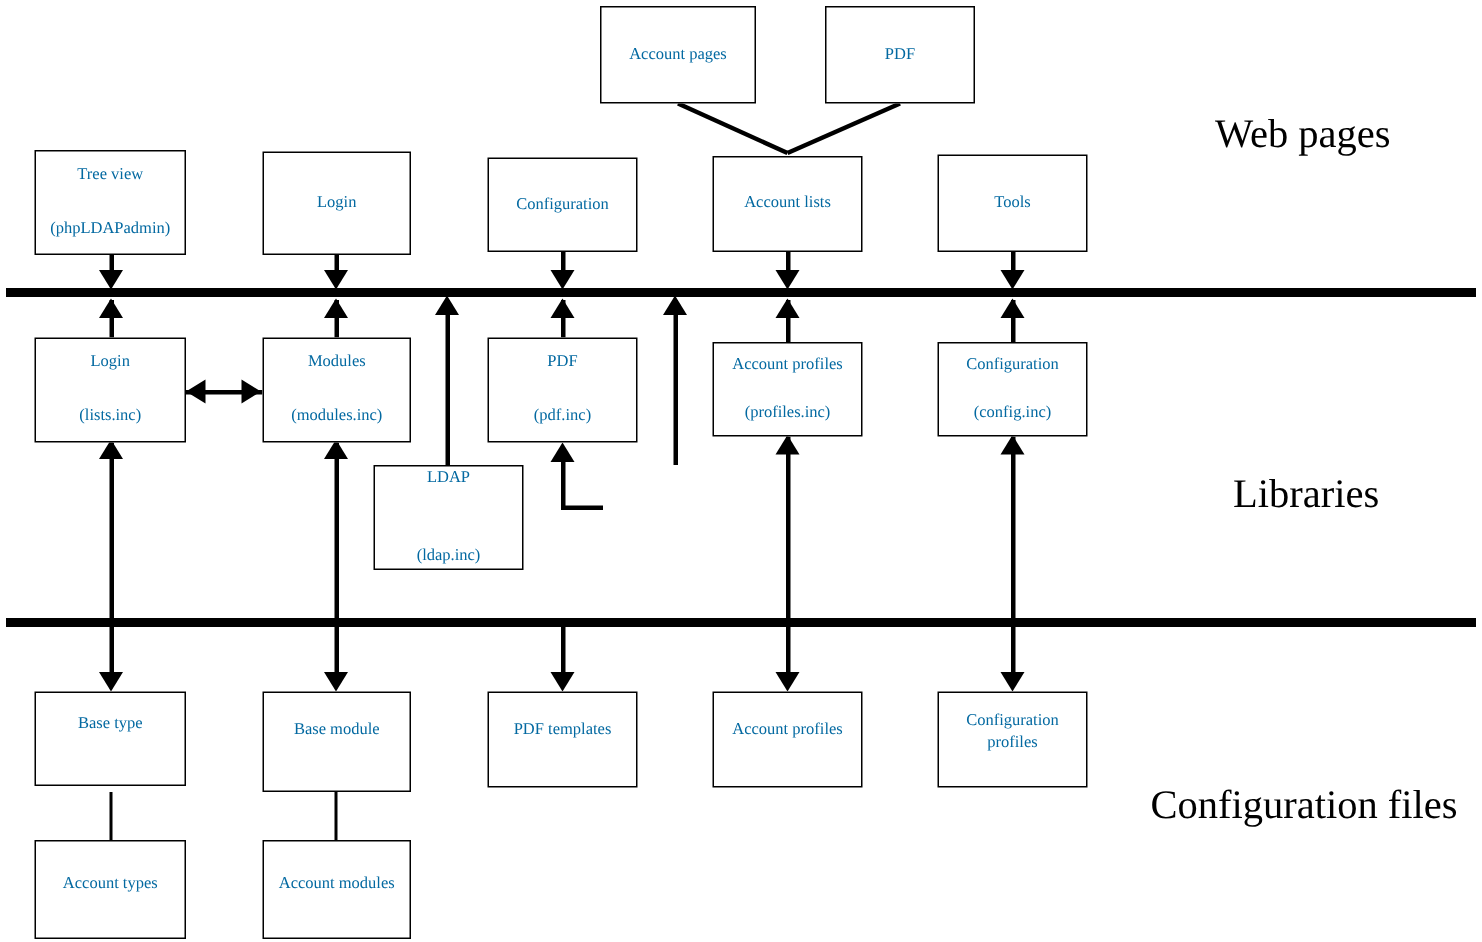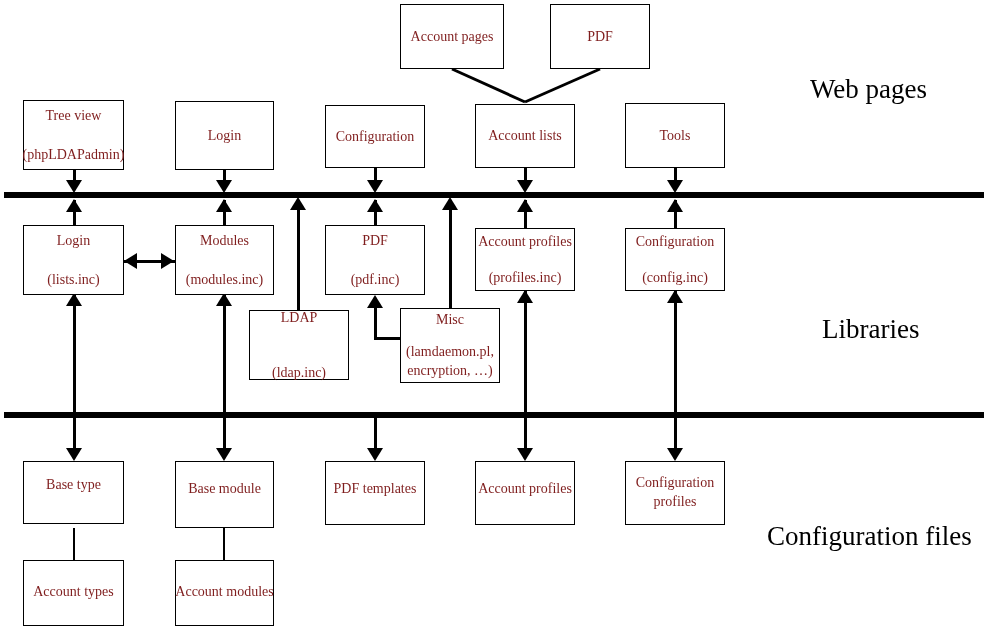--- a/index.html
+++ b/index.html
@@ -20,22 +20,22 @@
     box-sizing: border-box;
     border: 1px solid #000000;
     background: #ffffff;
     display: flex;
     flex-direction: column;
     align-items: center;
     z-index: 5;
   }
   .box .line {
     white-space: nowrap;
-    color: #7f1d1d;
-    font-size: 14px;
+    color: #0369a1;
+    font-size: 11px;
     line-height: 1.25;
     text-align: center;
   }
   .band-label {
     position: absolute;
     color: #000000;
     font-size: 27px;
     white-space: nowrap;
     z-index: 6;
   }
@@ -156,25 +156,20 @@
   <div class="box" style="left:625px; top:228px; width:100px; height:63px; justify-content:center; gap:18px;">
     <div class="line">Configuration</div>
     <div class="line">(config.inc)</div>
   </div>
 
   <div class="box" style="left:249px; top:310px; width:100px; height:70px; justify-content:center; gap:38px;">
     <div class="line">LDAP</div>
     <div class="line">(ldap.inc)</div>
   </div>
 
-  <div class="box" style="left:400px; top:308px; width:100px; height:75px; justify-content:flex-start; padding-top:2px; gap:14px;">
-    <div class="line">Misc</div>
-    <div class="line" style="margin-left:-4px; margin-right:-4px;">(lamdaemon.pl,</div>
-    <div class="line" style="margin-top:-12px;">encryption, …)</div>
-  </div>
 
   <div class="box" style="left:23px; top:461px; width:101px; height:63px; justify-content:flex-start; padding-top:14px;">
     <div class="line">Base type</div>
   </div>
 
   <div class="box" style="left:175px; top:461px; width:99px; height:67px; justify-content:flex-start; padding-top:18px;">
     <div class="line">Base module</div>
   </div>
 
   <div class="box" style="left:325px; top:461px; width:100px; height:64px; justify-content:flex-start; padding-top:18px;">

